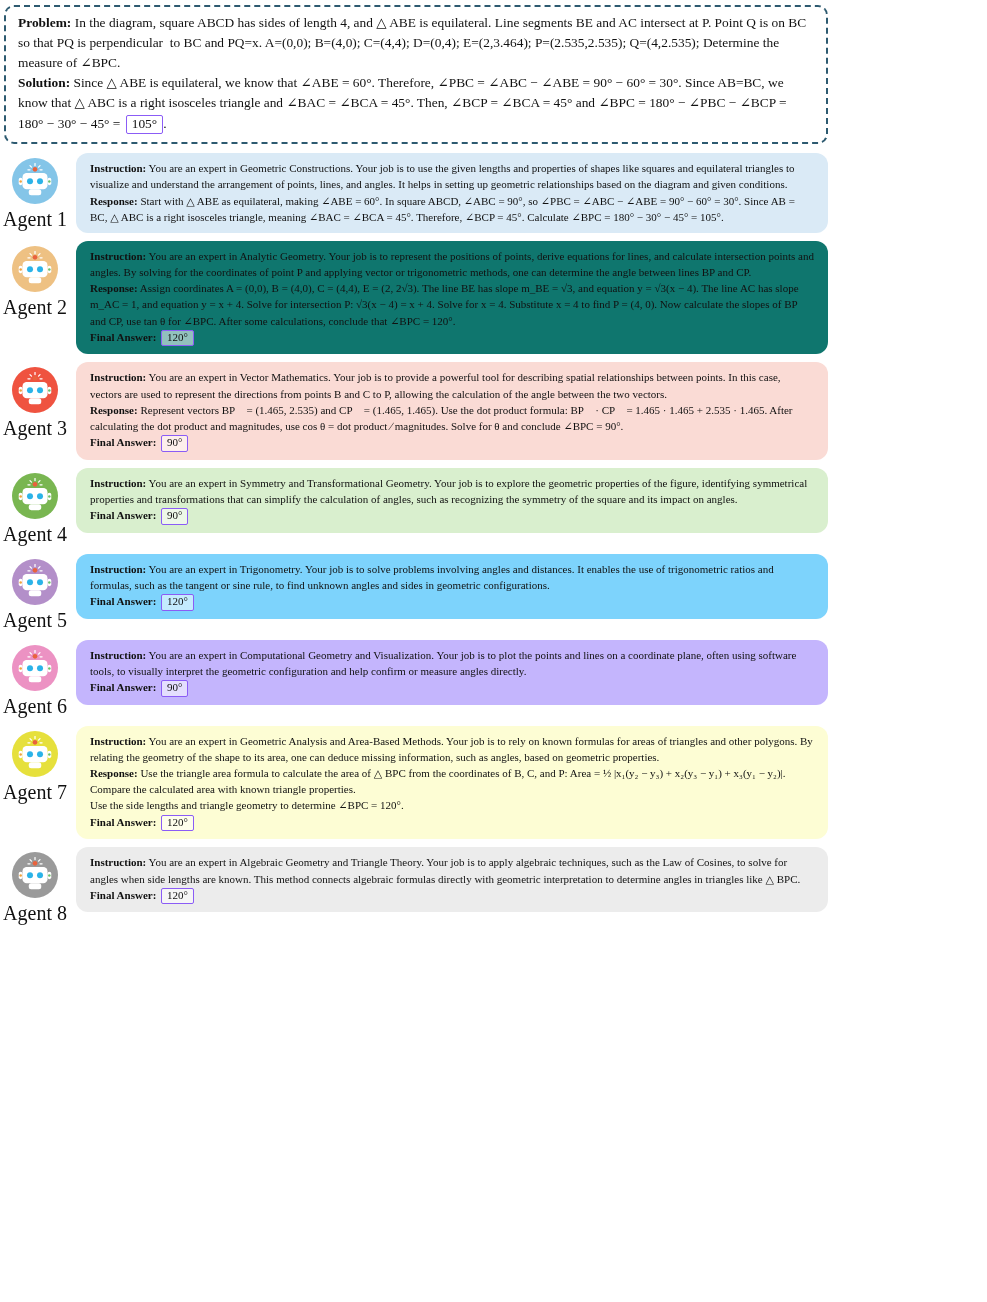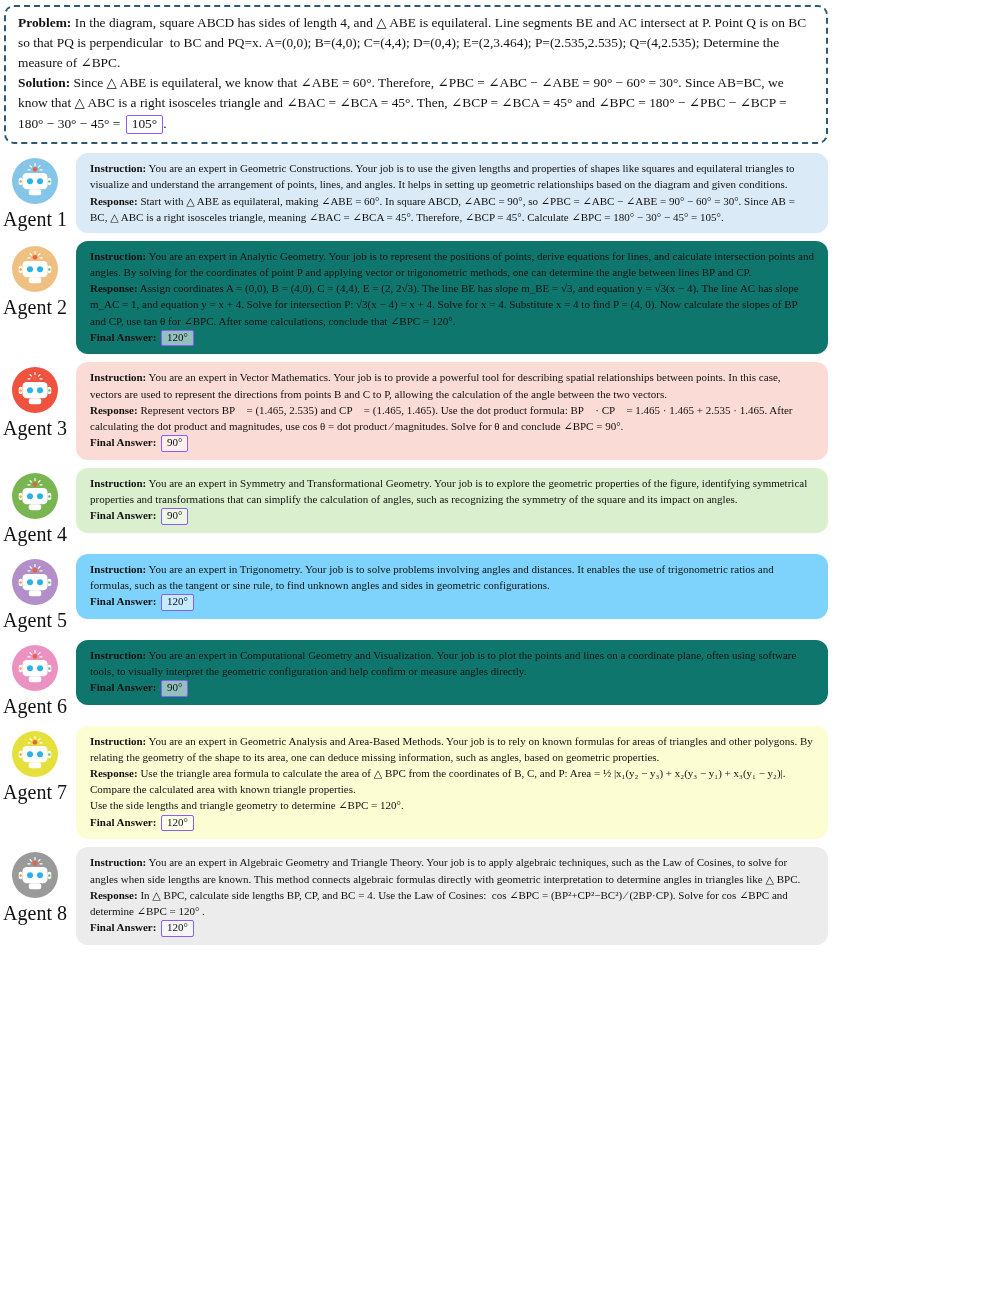--- a/index.html
+++ b/index.html
@@ -254,21 +254,21 @@
             <rect x="39" y="20" width="4.5" height="9" rx="2.2" fill="#ffffff"></rect>
             <circle cx="6.8" cy="24.5" r="1.5" fill="#f0a23c"></circle>
             <circle cx="41.2" cy="24.5" r="1.5" fill="#6abf69"></circle>
             <circle cx="18" cy="24.3" r="3.6" fill="#2bb3e8"></circle>
             <circle cx="30" cy="24.3" r="3.6" fill="#2bb3e8"></circle>
             <rect x="16.5" y="34" width="15" height="7" rx="3" fill="#ffffff"></rect>
           </svg>
       </div>
       <div class="agent-name">Agent 6</div>
     </div>
-    <div class="agent-box" style="background: #0f766e;">
+    <div class="agent-box" style="background: #c4b5fd;">
       <p><b class="lbl">Instruction:</b> <span class="prewrap">You are an expert in Computational Geometry and Visualization. Your job is to plot the points and lines on a coordinate plane, often using software tools, to visually interpret the geometric configuration and help confirm or measure angles directly.</span></p>
       <p class="final-line"><b class="lbl">Final Answer:</b> <span class="answer-box">90°</span></p>
     </div>
   </section>
 
   <section class="agent-row">
     <div class="agent-col">
       <div class="avatar" style="background: rgb(230, 224, 60);">
         <svg viewBox="0 0 48 48">
             <g stroke="#ffffff" stroke-width="1.5" stroke-linecap="round">
@@ -318,18 +318,17 @@
             <circle cx="41.2" cy="24.5" r="1.5" fill="#6abf69"></circle>
             <circle cx="18" cy="24.3" r="3.6" fill="#2bb3e8"></circle>
             <circle cx="30" cy="24.3" r="3.6" fill="#2bb3e8"></circle>
             <rect x="16.5" y="34" width="15" height="7" rx="3" fill="#ffffff"></rect>
           </svg>
       </div>
       <div class="agent-name">Agent 8</div>
     </div>
     <div class="agent-box" style="background: rgb(236, 236, 236);">
       <p><b class="lbl">Instruction:</b> <span class="prewrap">You are an expert in Algebraic Geometry and Triangle Theory. Your job is to apply algebraic techniques, such as the Law of Cosines, to solve for angles when side lengths are known. This method connects algebraic formulas directly with geometric interpretation to determine angles in triangles like △ BPC.</span></p>
-      <p><b class="lbl">Response:</b> <span class="prewrap">In △ BPC, calculate side lengths BP, CP, and BC = 4. Use the Law of Cosines:  cos ∠BPC = (BP²+CP²−BC²) ∕ (2BP·CP). Solve for cos ∠BPC and determine ∠BPC = 120° .</span></p>
       <p class="final-line"><b class="lbl">Final Answer:</b> <span class="answer-box">120°</span></p>
     </div>
   </section>
 
 </div>
 
 </body></html>

